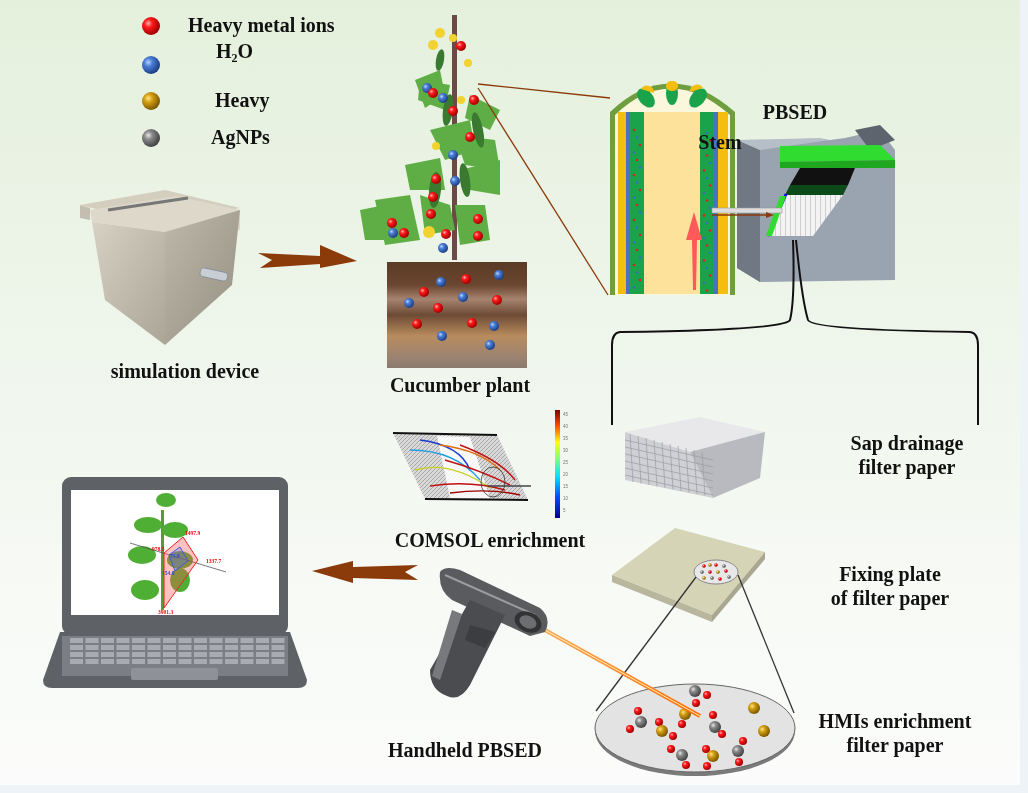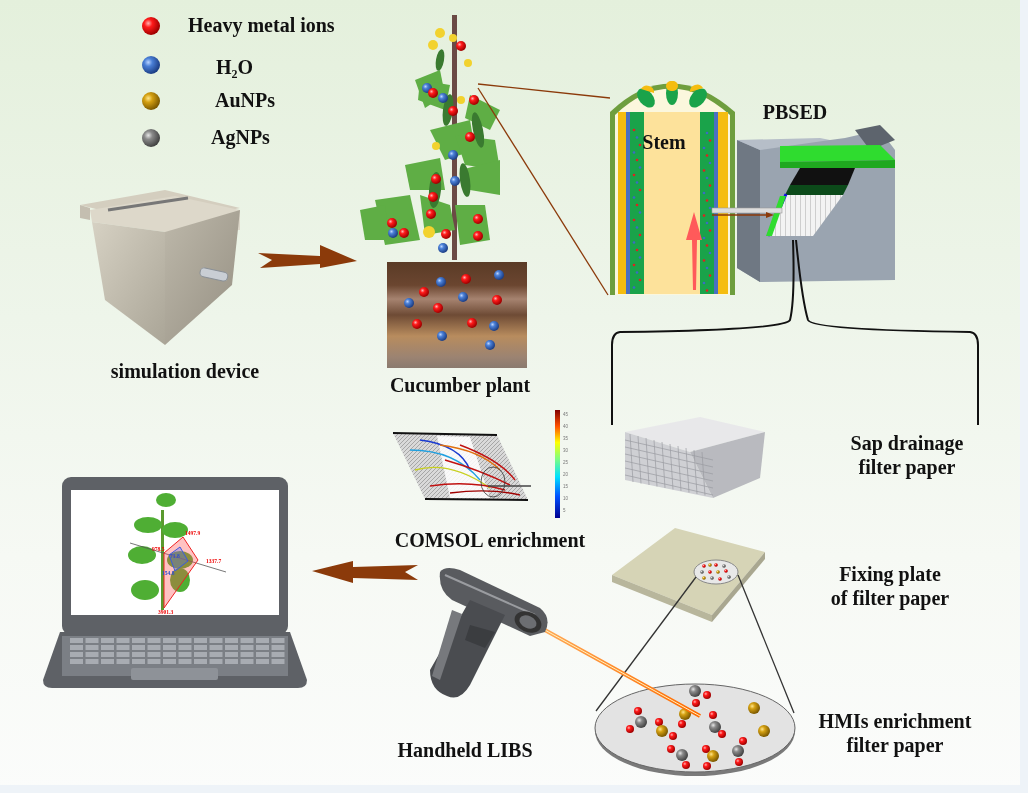--- a/index.html
+++ b/index.html
@@ -472,43 +472,43 @@
           <text x="563" y="488" fill="#777" font-size="4.5" font-family="&quot;Liberation Sans&quot;, sans-serif">15</text>
           <text x="563" y="500" fill="#777" font-size="4.5" font-family="&quot;Liberation Sans&quot;, sans-serif">10</text>
           <text x="563" y="512" fill="#777" font-size="4.5" font-family="&quot;Liberation Sans&quot;, sans-serif">5</text>
         </g>
     </g>
   </svg>
 
   <div class="legend-row" style="left:176px; top:14px;margin-left:12px;">
     <span class="legend-text">Heavy metal ions</span>
   </div>
-  <div class="legend-row" style="left:216px; top:56px;">
+  <div class="legend-row" style="left:216px; top:40px;">
     <span class="legend-text">H₂O</span>
   </div>
   <div class="legend-row" style="left:215px; top:89px;">
-    <span class="legend-text">AuNPs</span>
+    <span class="legend-text">Heavy</span>
   </div>
   <div class="legend-row" style="left:211px; top:126px;">
     <span class="legend-text">AgNPs</span>
   </div>
 
   <div class="lbl" style="left:60px; top:359px; width:250px;">
     <div>simulation device</div>
   </div>
   <div class="lbl" style="left:350px; top:373px; width:220px;">Cucumber plant</div>
-  <div class="lbl" style="left:624px; top:130px; width:80px;">Stem</div>
+  <div class="lbl" style="left:680px; top:130px; width:80px;">Stem</div>
   <div class="lbl" style="left:740px; top:100px; width:110px;">PBSED</div>
   <div class="lbl" style="left:822px; top:431px; width:170px;">
     <div>Sap drainage</div>
     <div>filter paper</div>
   </div>
   <div class="lbl" style="left:800px; top:562px; width:180px;">
     <div>Fixing plate</div>
     <div>of filter paper</div>
   </div>
   <div class="lbl" style="left:800px; top:709px; width:190px;text-align:center;">
     <div>HMIs enrichment</div>
     <div>filter paper</div>
   </div>
   <div class="lbl" style="left:370px; top:528px; width:240px;">COMSOL enrichment</div>
-  <div class="lbl" style="left:370px; top:738px; width:190px;">Handheld LIBS</div>
+  <div class="lbl" style="left:370px; top:738px; width:190px;">Handheld PBSED</div>
 </div>
 
 </body></html>

